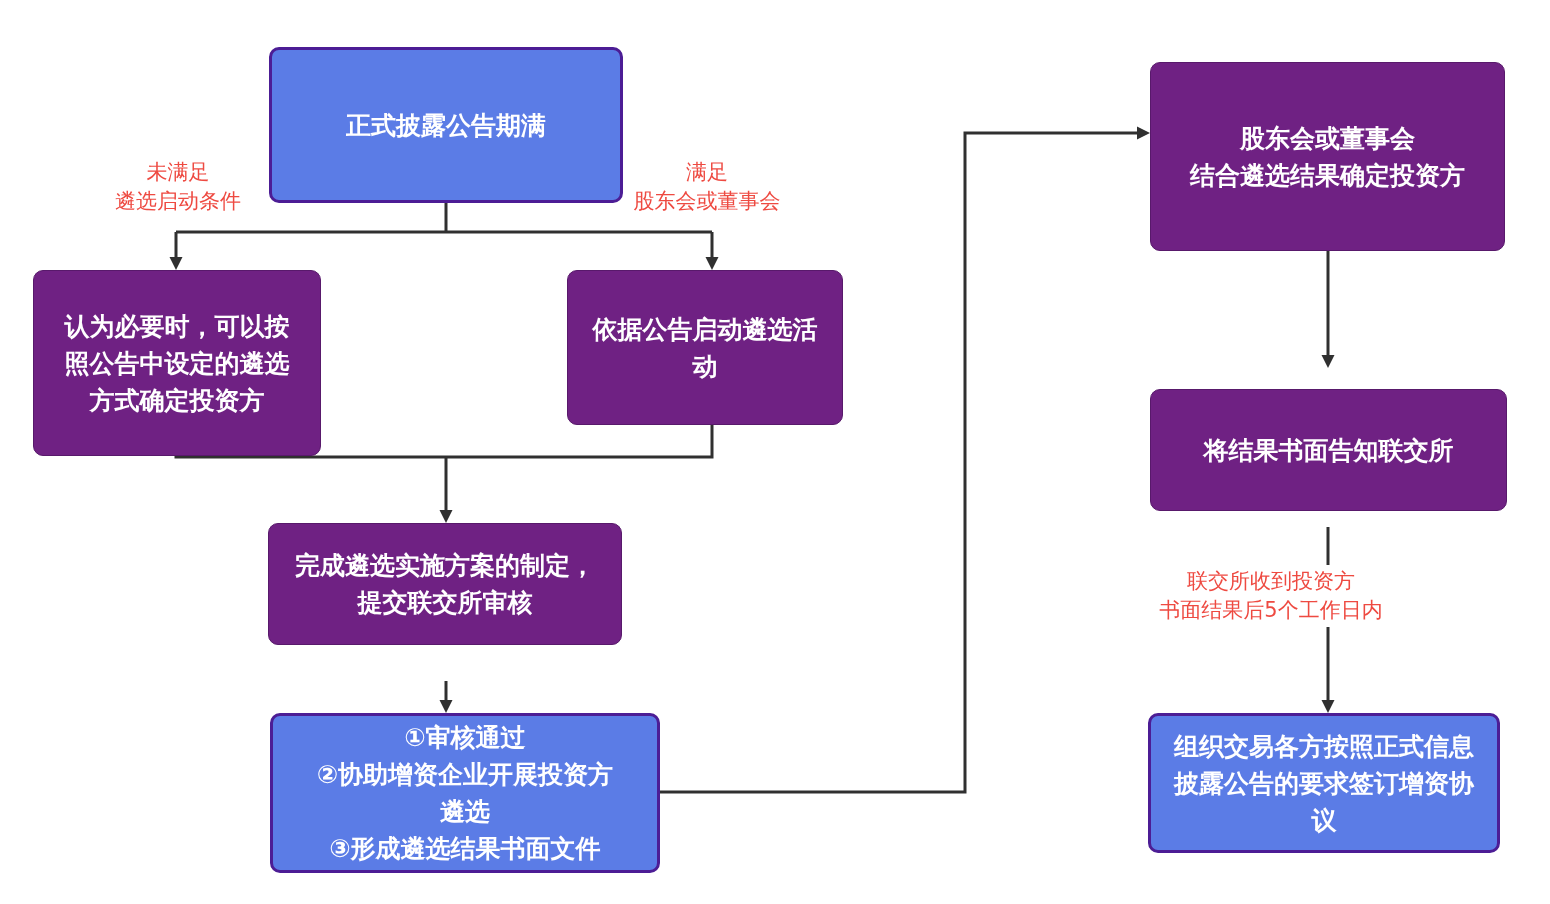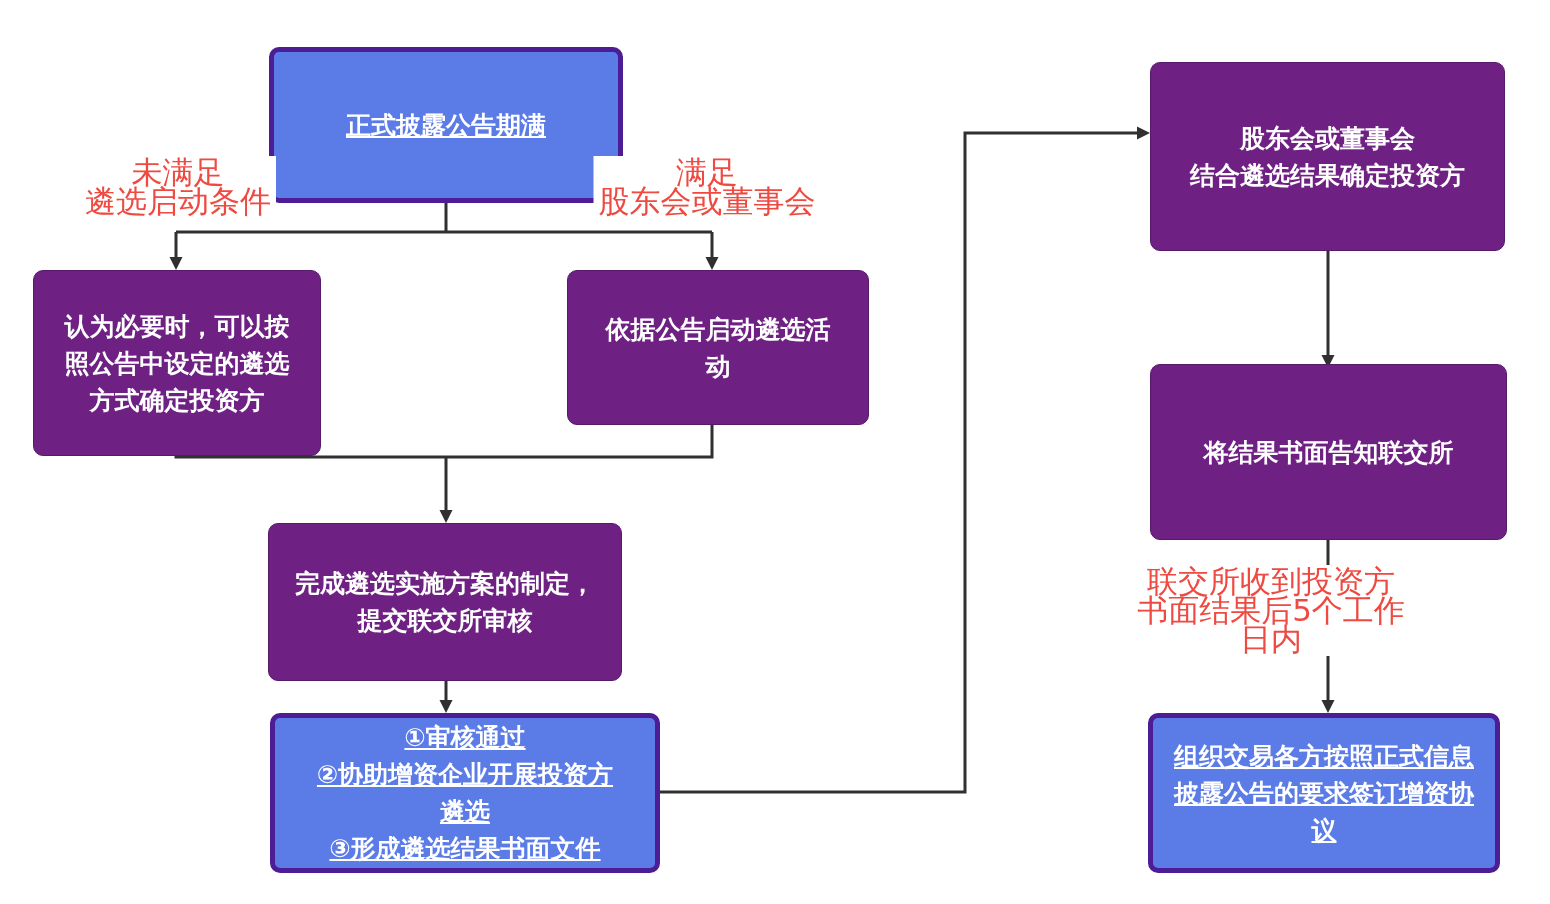--- a/index.html
+++ b/index.html
@@ -17,26 +17,26 @@
   }
   .wires{position:absolute;left:0;top:0;z-index:1;}
   .wire{fill:none;stroke:var(--connector);stroke-width:3;}
   .arrowhead{fill:var(--connector);stroke:none;}
   .node{
     position:absolute;z-index:2;border-radius:10px;
     display:flex;align-items:center;justify-content:center;
     color:var(--node-text);font-weight:bold;font-size:25px;line-height:37px;
     text-align:center;white-space:pre-line;box-sizing:border-box;padding:4px 6px;
   }
-  .node.blue{background:var(--node-blue);border:5px solid #4c1d95;text-decoration:underline;}
+  .node.blue{background:var(--node-blue);border:3px solid #4c1d95;}
   .node.purple{background:var(--node-purple);border:1px solid #58196b;}
   .edge-label{
     position:absolute;z-index:3;transform:translateX(-50%);
     color:var(--edge-label-red);background:var(--page-bg);
-    font-size:31px;line-height:29px;font-weight:400;
+    font-size:21px;line-height:29px;font-weight:400;
     text-align:center;white-space:pre-line;padding:2px 5px;
   }
 </style>
 </head>
 <body>
 
 <div class="canvas">
 
   <svg class="wires" width="1550" height="904" viewBox="0 0 1550 904">
     <path class="wire" d="M446 203 V232 M176 232 H712 M176 232 V257 M712 232 V257"></path>
@@ -62,47 +62,47 @@
   <div class="node blue" style="left:269px;top:47px;width:354px;height:156px">
     <span>正式披露公告期满</span>
   </div>
 
   <div class="node purple" style="left:33px;top:270px;width:288px;height:186px">
     <span>认为必要时，可以按
 照公告中设定的遴选
 方式确定投资方</span>
   </div>
 
-  <div class="node purple" style="left:567px;top:270px;width:302px;height:155px">
+  <div class="node purple" style="left:567px;top:270px;width:276px;height:155px">
     <span>依据公告启动遴选活
 动</span>
   </div>
 
-  <div class="node purple" style="left:268px;top:523px;width:354px;height:158px">
+  <div class="node purple" style="left:268px;top:523px;width:354px;height:122px">
     <span>完成遴选实施方案的制定，
 提交联交所审核</span>
   </div>
 
   <div class="node blue" style="left:270px;top:713px;width:390px;height:160px">
     <span>①审核通过
 ②协助增资企业开展投资方
 遴选
 ③形成遴选结果书面文件</span>
   </div>
 
   <div class="node purple" style="left:1150px;top:62px;width:355px;height:189px">
     <span>股东会或董事会
 结合遴选结果确定投资方</span>
   </div>
 
-  <div class="node purple" style="left:1150px;top:364px;width:357px;height:176px">
+  <div class="node purple" style="left:1150px;top:389px;width:357px;height:122px">
     <span>将结果书面告知联交所</span>
   </div>
 
-  <div class="node blue" style="left:1148px;top:713px;width:352px;height:160px">
+  <div class="node blue" style="left:1148px;top:713px;width:352px;height:140px">
     <span>组织交易各方按照正式信息
 披露公告的要求签订增资协
 议</span>
   </div>
 
   <div class="edge-label" style="left:178px;top:156px">未满足
 遴选启动条件</div>
 
   <div class="edge-label" style="left:707px;top:156px">满足
 股东会或董事会</div>

